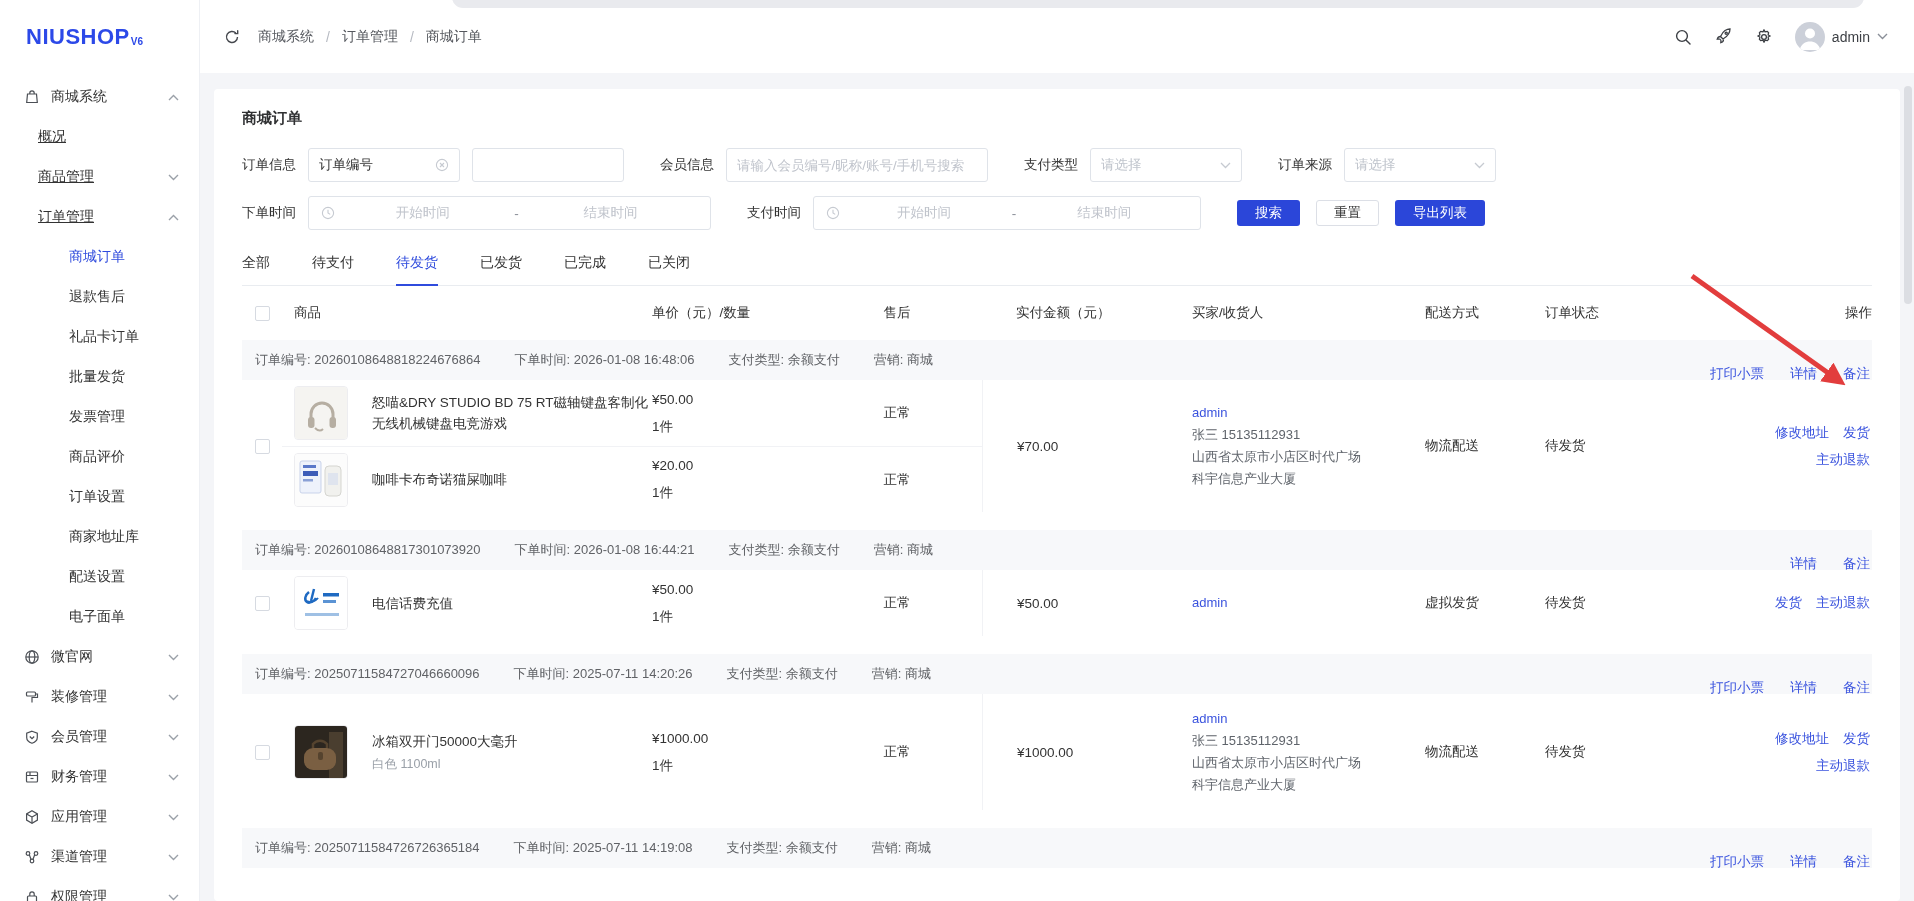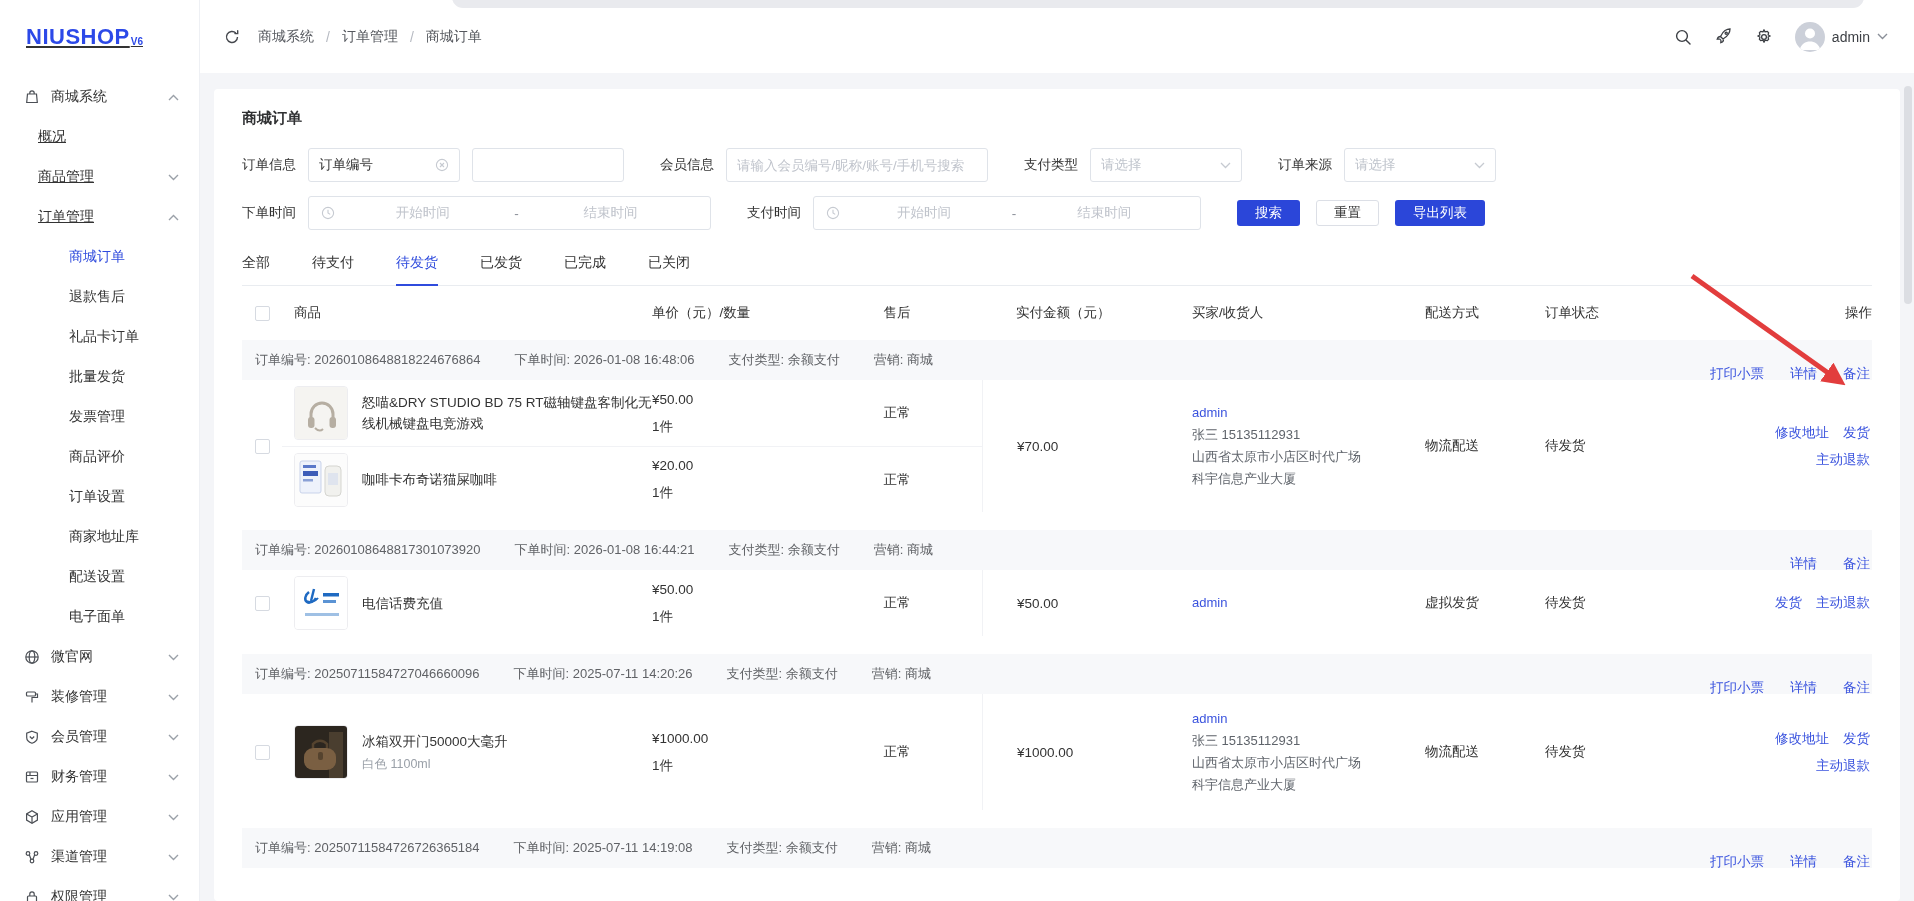--- a/index.html
+++ b/index.html
@@ -2,21 +2,21 @@
 <html><head>
 <meta charset="utf-8">
 <style>
   * { margin:0; padding:0; box-sizing:border-box; }
   html,body { width:1914px; height:901px; overflow:hidden; background:#f4f5f8;
     font-family:"Liberation Sans","DejaVu Sans",sans-serif; font-size:14px; color:#333; }
   .app { display:flex; width:100%; height:100%; }
 
   
   .sidebar { width:200px; background:#fff; border-right:1px solid #eef0f4; flex:none; z-index:2; }
-  .logo { height:73px; display:flex; align-items:center; padding-left:26px;text-decoration:underline; }
+  .logo { height:73px; display:flex; align-items:center; padding-left:26px; }
   .logo-text { color:#2c49e8; font-weight:800; font-size:22px; letter-spacing:.5px; }
   .logo-v6 { color:#2c49e8; font-weight:700; font-size:10px; margin-top:9px; margin-left:1px; }
   .menu { margin-top:4px; }
   .menu-item { height:40px; display:flex; align-items:center; padding:0 20px 0 24px; font-size:14px; color:#333; cursor:pointer; }
   .menu-item.l2 { padding-left:38px;text-decoration:underline; }
   .menu-item.l3 { padding-left:69px; }
   .menu-item.active { color:#2f4bdd; }
   .mi-icon { width:17px; height:17px; margin-right:10px; display:flex; align-items:center; color:#4b4f55; flex:none; }
   .mi-icon svg { width:16px; height:16px; }
   .chev { margin-left:auto; display:flex; color:#9aa0a8; }
@@ -77,21 +77,21 @@
 
   .group { margin-bottom:18px; }
   .o-strip { height:40px; background:#f7f8fa; display:flex; align-items:center; padding-left:13px; font-size:13px; color:#606266; }
   .o-strip .meta { margin-right:34px; white-space:nowrap; }
   .strip-links { margin-left:auto; display:flex; gap:26px; font-size:13.5px; padding-right:2px;margin-top:27px; }
   .link { color:#3a53de; cursor:pointer; white-space:nowrap; }
 
   .p-stack { display:flex; flex-direction:column; justify-content:center; }
   .p-item { display:grid; grid-template-columns:1fr 160px 170px; align-items:center; min-height:66px; padding:5px 0; }
   .p-item + .p-item { border-top:1px solid #f1f2f5; }
-  .p-main { display:flex; align-items:center; gap:14px; padding-left:12px; }
+  .p-main { display:flex; align-items:center; gap:24px; padding-left:12px; }
   .p-img { width:54px; height:54px; border-radius:4px; border:1px solid #ededf0; overflow:hidden; flex:none; background:#fff; }
   .p-img svg { display:block; }
   .p-title { font-size:13.5px; color:#333; line-height:21px; max-width:300px; }
   .p-spec { font-size:12.5px; color:#9aa0a8; margin-top:4px; }
   .p-price { font-size:13.5px; color:#333; line-height:20px; }
   .p-qty { margin-top:7px; }
   .p-after { text-align:center; font-size:13.5px; color:#333; }
   .c-amount { border-left:1px solid #f1f2f5; display:flex; align-items:center; padding-left:34px; font-size:13.5px; color:#333; }
   .c-buyer { display:flex; flex-direction:column; justify-content:center; padding:14px 0 14px 25px; font-size:13px; color:#5f646b; line-height:22px; }
   .buyer-name { color:#3a53de; cursor:pointer; }

